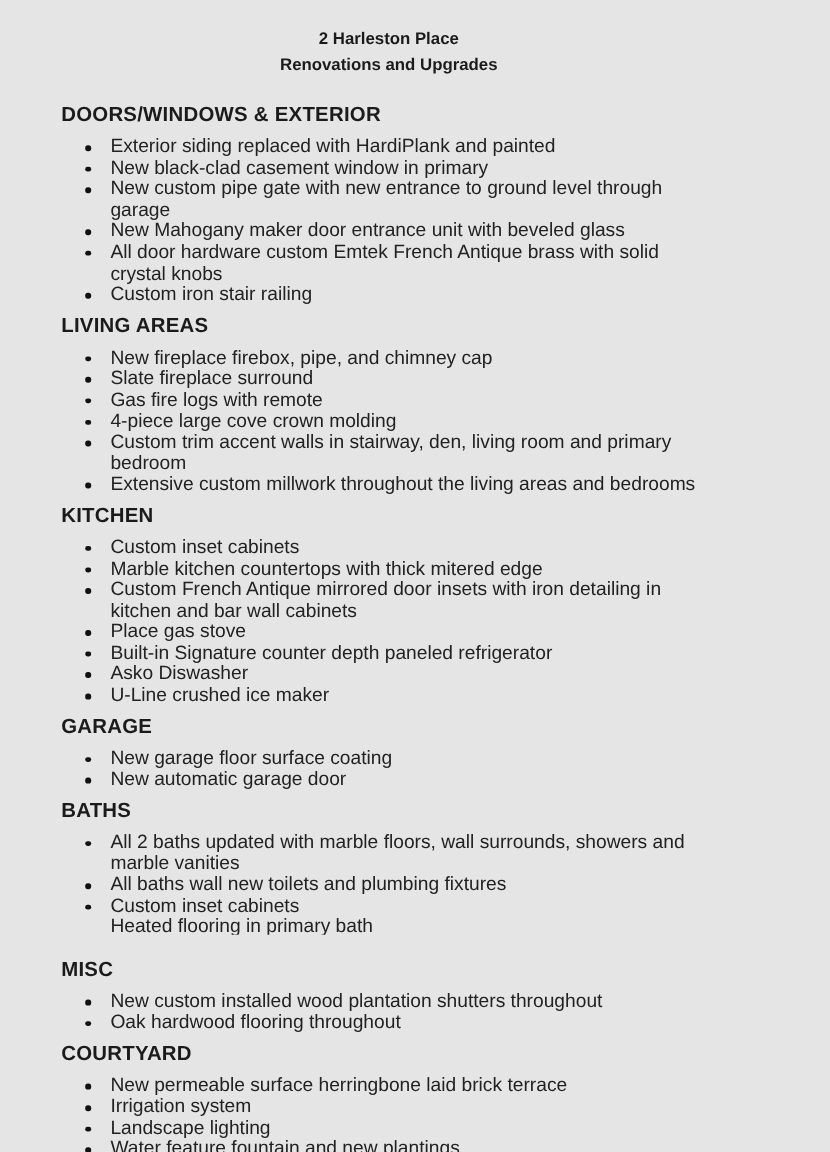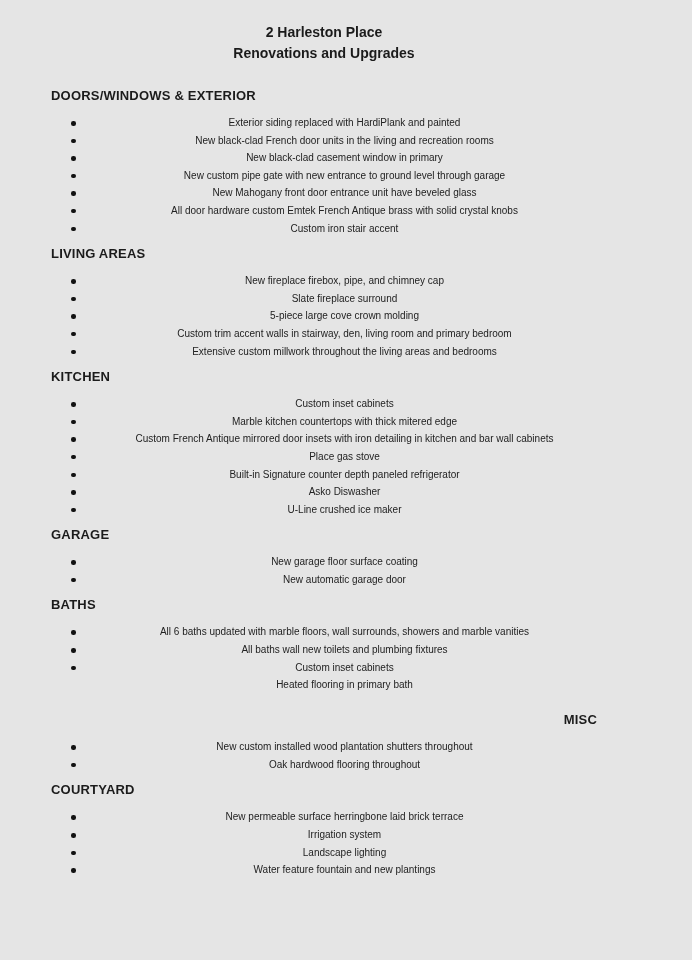--- a/index.html
+++ b/index.html
@@ -24,45 +24,43 @@
   }
   .doc-title {
     padding-top: 22px;
     text-align: center;
     font-weight: 700;
     font-size: 14px;
     line-height: 21px;
     color: #1b1b1b;
   }
   .sec-heading {
-    font-size: 13px;
+    font-size: 17px;
     font-weight: 700;
     line-height: 17px;
     margin: 8px 0 0 0;
     letter-spacing: 0.2px;
     color: #1b1b1b;
   }
   .doc-section:first-of-type .sec-heading {
     margin-top: 23px;
   }
   .doc-section.extra-gap .sec-heading {
     margin-top: 20px;
-    text-align: right;
   }
   .bullet-list {
     list-style: none;
     margin: 10px 0 0 0;
     padding: 0 0 0 41px;
   }
   .bullet-item {
     position: relative;
-    font-size: 10px;
+    font-size: 16px;
     line-height: 17.6px;
     color: #222222;
-    text-align: center;
   }
   .bullet-item .dot {
     position: absolute;
     left: -21px;
     top: 7px;
     width: 4.5px;
     height: 4.5px;
     background: #111111;
     border-radius: 50%;
   }
@@ -79,34 +77,34 @@
   <div class="content">
     <div class="doc-title">
       <div>2 Harleston Place</div>
       <div>Renovations and Upgrades</div>
     </div>
     <div id="doc-body">
         <section class="doc-section">
           <h2 class="sec-heading">DOORS/WINDOWS &amp; EXTERIOR</h2>
           <ul class="bullet-list">
             <li class="bullet-item"><span class="dot"></span><span>Exterior siding replaced with HardiPlank and painted</span></li>
-            <li class="bullet-item"><span class="dot"></span><span>New black-clad French door units in the living and recreation rooms</span></li>
             <li class="bullet-item"><span class="dot"></span><span>New black-clad casement window in primary</span></li>
             <li class="bullet-item"><span class="dot"></span><span>New custom pipe gate with new entrance to ground level through garage</span></li>
-            <li class="bullet-item"><span class="dot"></span><span>New Mahogany front door entrance unit have beveled glass</span></li>
+            <li class="bullet-item"><span class="dot"></span><span>New Mahogany maker door entrance unit with beveled glass</span></li>
             <li class="bullet-item"><span class="dot"></span><span>All door hardware custom Emtek French Antique brass with solid crystal knobs</span></li>
-            <li class="bullet-item"><span class="dot"></span><span>Custom iron stair accent</span></li>
+            <li class="bullet-item"><span class="dot"></span><span>Custom iron stair railing</span></li>
           </ul>
         </section>
         <section class="doc-section">
           <h2 class="sec-heading">LIVING AREAS</h2>
           <ul class="bullet-list">
             <li class="bullet-item"><span class="dot"></span><span>New fireplace firebox, pipe, and chimney cap</span></li>
             <li class="bullet-item"><span class="dot"></span><span>Slate fireplace surround</span></li>
-            <li class="bullet-item"><span class="dot"></span><span>5-piece large cove crown molding</span></li>
+            <li class="bullet-item"><span class="dot"></span><span>Gas fire logs with remote</span></li>
+            <li class="bullet-item"><span class="dot"></span><span>4-piece large cove crown molding</span></li>
             <li class="bullet-item"><span class="dot"></span><span>Custom trim accent walls in stairway, den, living room and primary bedroom</span></li>
             <li class="bullet-item"><span class="dot"></span><span>Extensive custom millwork throughout the living areas and bedrooms</span></li>
           </ul>
         </section>
         <section class="doc-section">
           <h2 class="sec-heading">KITCHEN</h2>
           <ul class="bullet-list">
             <li class="bullet-item"><span class="dot"></span><span>Custom inset cabinets</span></li>
             <li class="bullet-item"><span class="dot"></span><span>Marble kitchen countertops with thick mitered edge</span></li>
             <li class="bullet-item"><span class="dot"></span><span>Custom French Antique mirrored door insets with iron detailing in kitchen and bar wall cabinets</span></li>
@@ -119,21 +117,21 @@
         <section class="doc-section">
           <h2 class="sec-heading">GARAGE</h2>
           <ul class="bullet-list">
             <li class="bullet-item"><span class="dot"></span><span>New garage floor surface coating</span></li>
             <li class="bullet-item"><span class="dot"></span><span>New automatic garage door</span></li>
           </ul>
         </section>
         <section class="doc-section">
           <h2 class="sec-heading">BATHS</h2>
           <ul class="bullet-list">
-            <li class="bullet-item"><span class="dot"></span><span>All 6 baths updated with marble floors, wall surrounds, showers and marble vanities</span></li>
+            <li class="bullet-item"><span class="dot"></span><span>All 2 baths updated with marble floors, wall surrounds, showers and marble vanities</span></li>
             <li class="bullet-item"><span class="dot"></span><span>All baths wall new toilets and plumbing fixtures</span></li>
             <li class="bullet-item"><span class="dot"></span><span>Custom inset cabinets</span></li>
             <li class="bullet-item clipped"><span>Heated flooring in primary bath</span></li>
           </ul>
         </section>
         <section class="doc-section extra-gap">
           <h2 class="sec-heading">MISC</h2>
           <ul class="bullet-list">
             <li class="bullet-item"><span class="dot"></span><span>New custom installed wood plantation shutters throughout</span></li>
             <li class="bullet-item"><span class="dot"></span><span>Oak hardwood flooring throughout</span></li>

